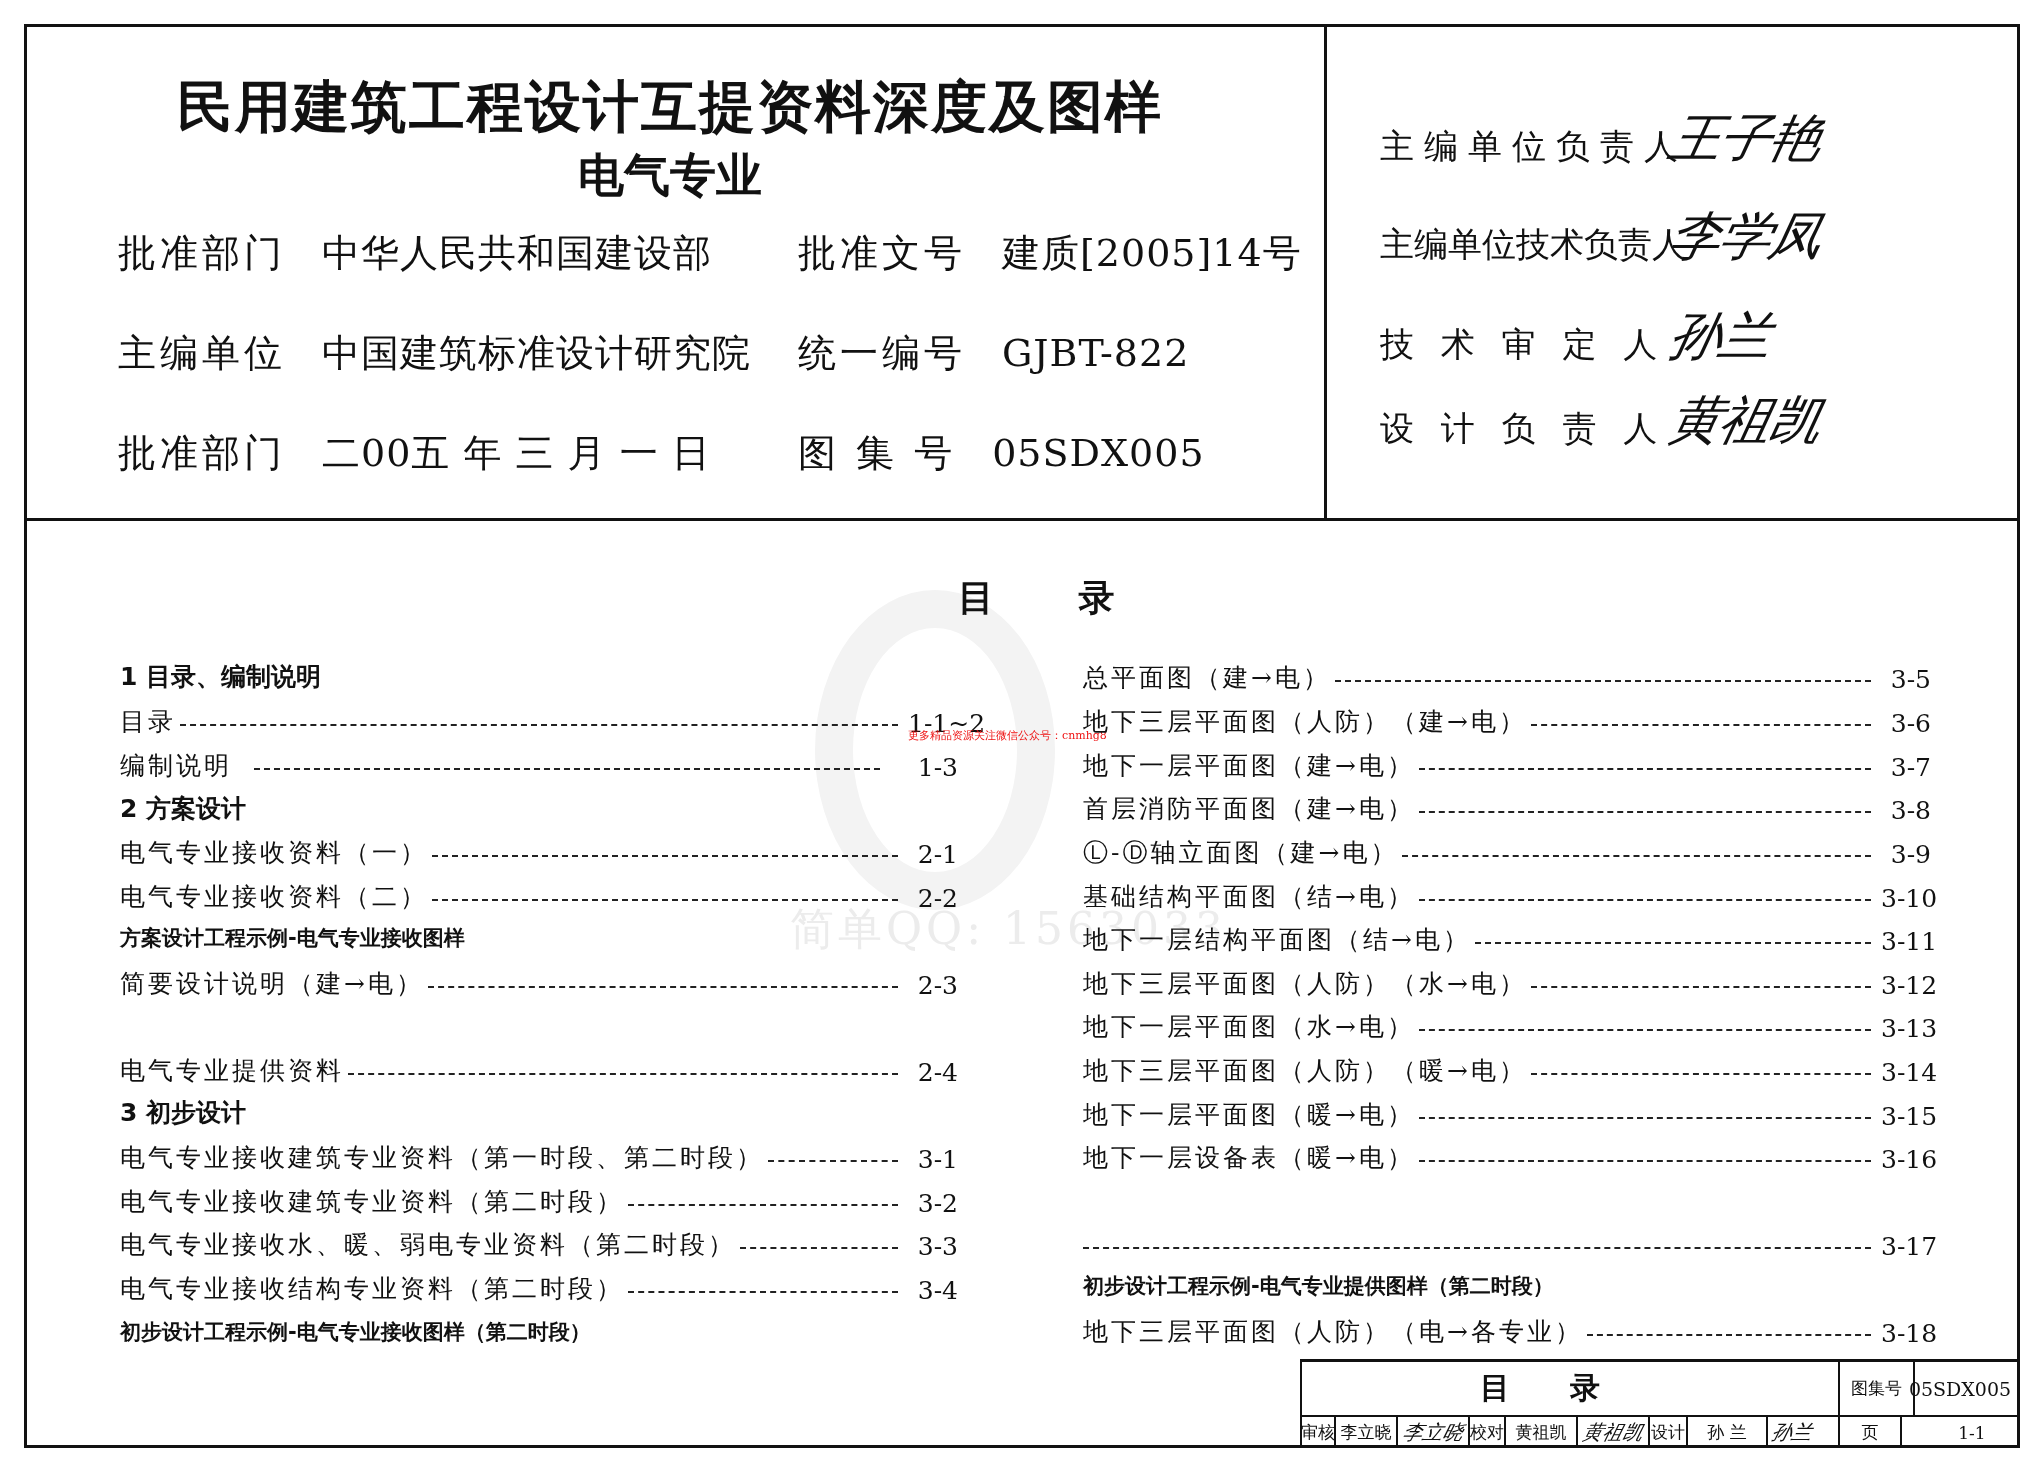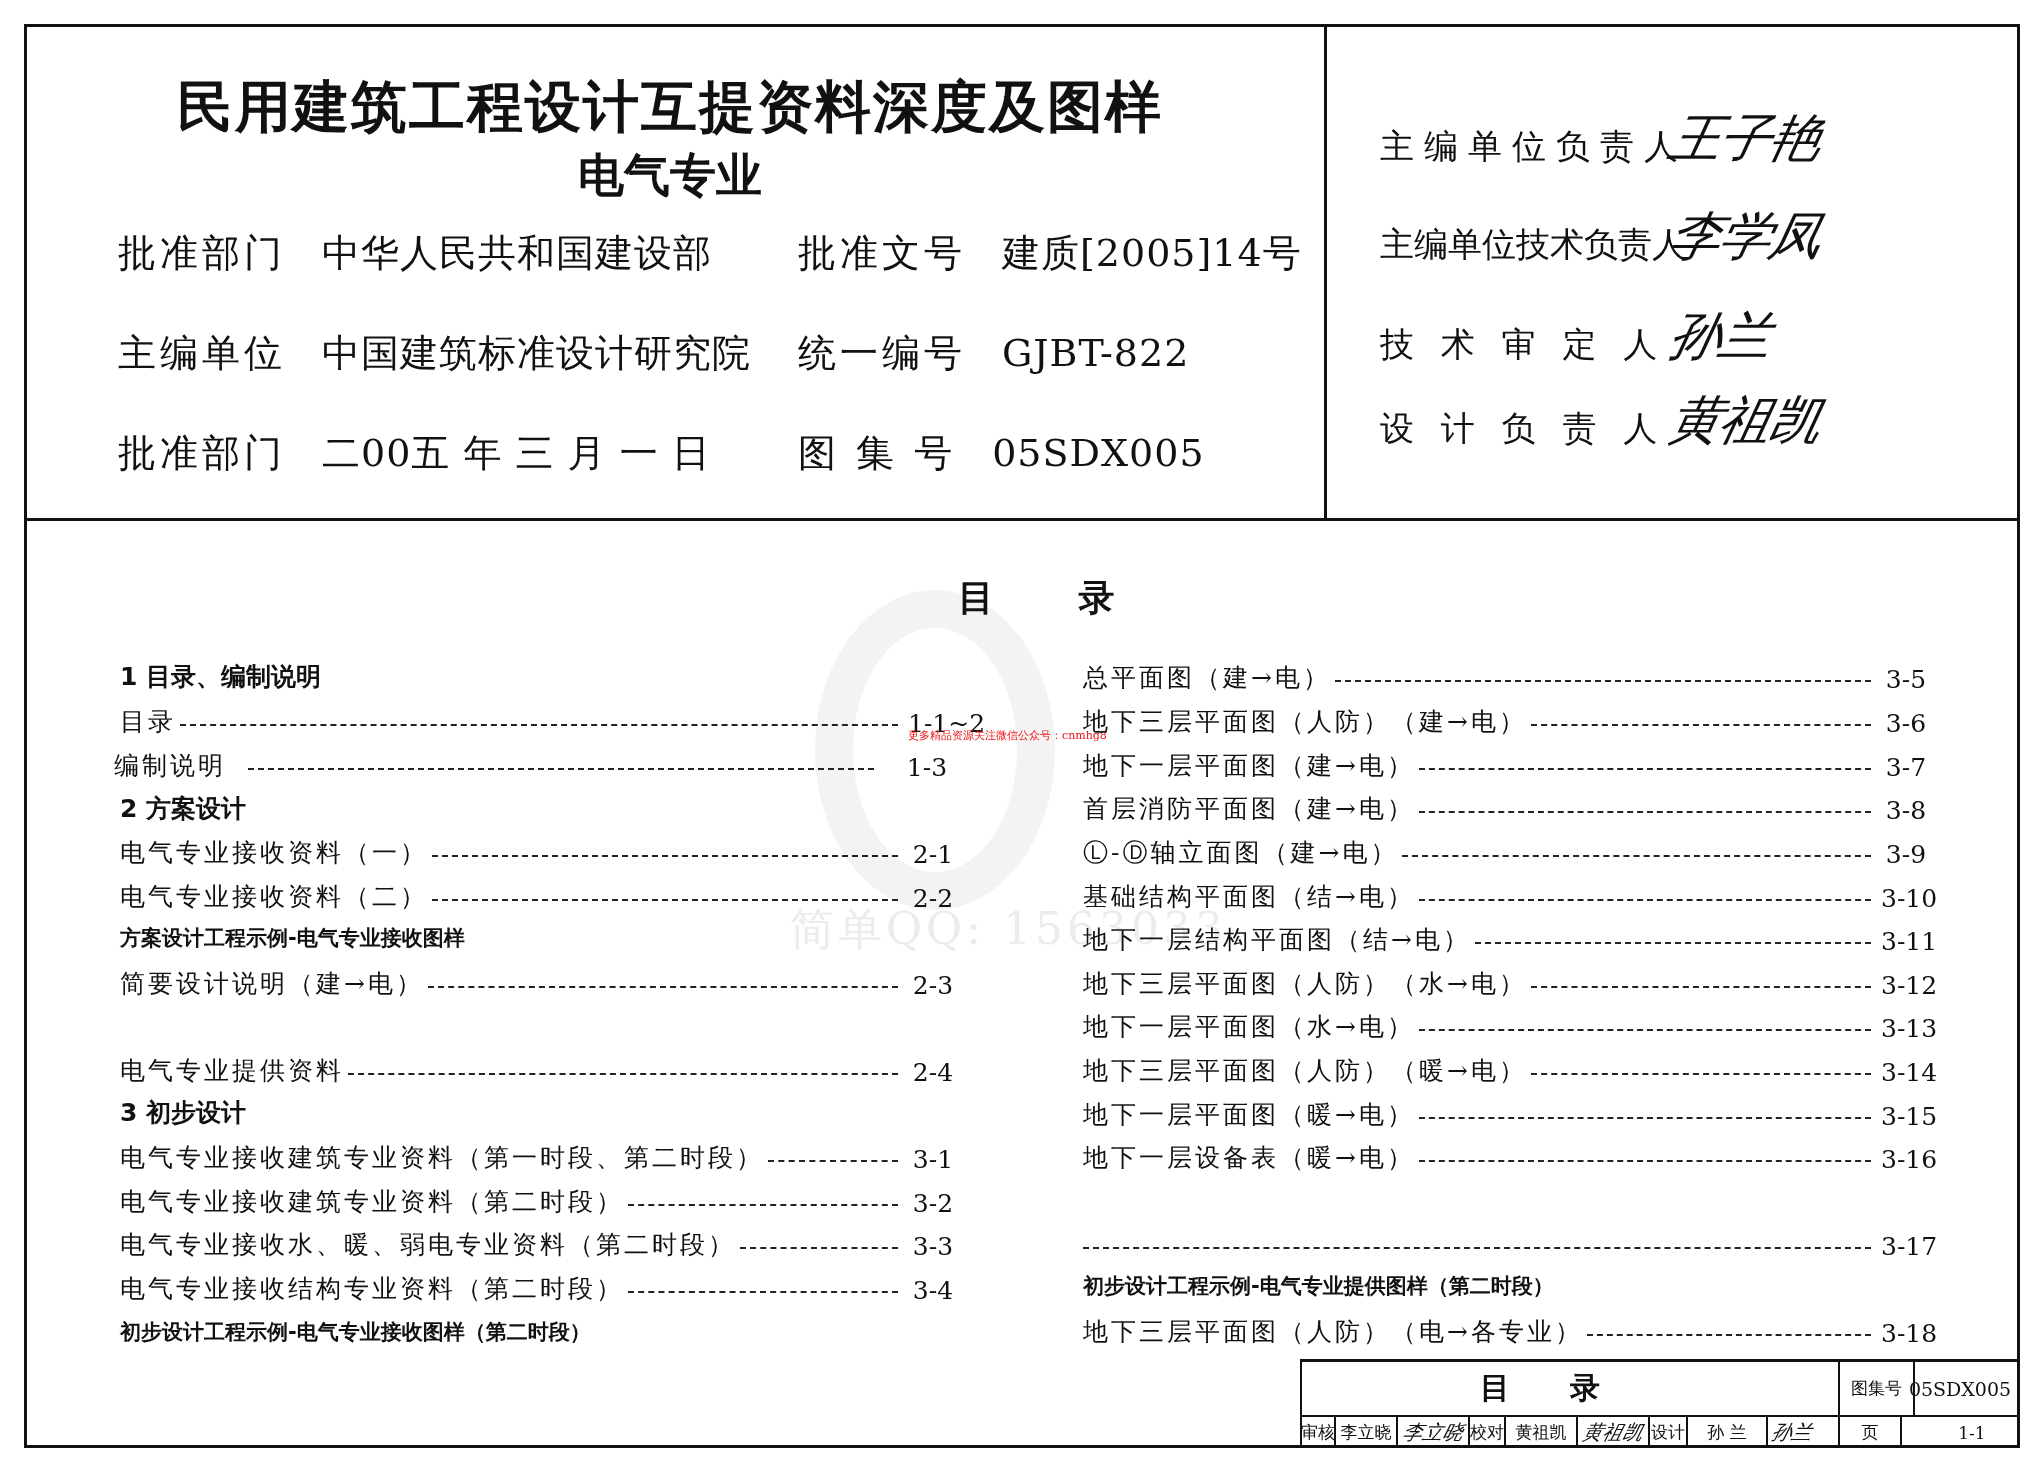--- a/index.html
+++ b/index.html
@@ -22,21 +22,21 @@
   .sig-row { position:absolute; left:1380px; font-size:34px; white-space:nowrap; }
   .sig-row .role { display:inline-block; width:250px; }
   .sig-row .sig { position:absolute; left:290px; top:-20px; font-family:"DejaVu Serif",serif;
                   font-style:italic; font-size:52px; transform:skewX(-12deg); letter-spacing:-2px; }
 
   .toc-title { position:absolute; left:958px; top:574px; font-family:"DejaVu Sans","Liberation Sans",sans-serif;
                font-weight:bold; font-size:36px; letter-spacing:36px; }
   .toc-line { position:absolute; height:40px; display:flex; align-items:flex-end; font-size:25px; white-space:nowrap; }
   .toc-line .t { letter-spacing:3px; padding-right:4px; }
   .toc-line .dots { flex:1; border-bottom:2px dashed #222; margin-bottom:12px; margin-right:10px; }
-  .toc-line .p { width:50px; text-align:center; }
+  .toc-line .p { width:50px; text-align:right; }
   .toc-head { position:absolute; font-family:"DejaVu Sans","Liberation Sans",sans-serif; font-weight:bold; font-size:25px; white-space:nowrap; }
   .toc-sub  { position:absolute; font-family:"DejaVu Sans","Liberation Sans",sans-serif; font-weight:bold; font-size:21px; white-space:nowrap; }
 
   .wm-red { position:absolute; left:908px; top:728px; color:#e11; font-size:11px; white-space:nowrap; }
   .wm-qq { position:absolute; left:790px; top:900px; color:#ececec; font-size:44px; white-space:nowrap; letter-spacing:4px; }
   .wm-circle { position:absolute; left:815px; top:590px; width:240px; height:320px; border-radius:50%;
                border:38px solid #f3f3f3; box-sizing:border-box; }
 
   .tb { position:absolute; left:1300px; top:1359px; width:720px; height:89px; border-top:3px solid #111; border-left:2px solid #111; box-sizing:border-box; }
   .tb-title { position:absolute; left:0; top:0; width:538px; height:55px; border-right:2px solid #111; border-bottom:2px solid #111;
@@ -96,21 +96,21 @@
 
 <div class="toc-title">目 录</div>
 
 <div class="toc-head" style="left:120px;top:660px;">1 目录、编制说明</div>
 <div class="toc-line" style="left:120px;top:698px;width:838px;">
   <span class="t">目录</span>
     <span class="dots"></span>
     <span class="p">1-1~2</span>
 </div>
 <div class="wm-red">更多精品资源关注微信公众号：cnmhg8</div>
-<div class="toc-line" style="left:114px;top:742px;width:838px;gap:18px;">
+<div class="toc-line" style="left:120px;top:742px;width:838px;gap:18px;">
   <span class="t">编制说明</span>
     <span class="dots"></span>
     <span class="p">1-3</span>
 </div>
 <div class="toc-head" style="left:120px;top:792px;">2 方案设计</div>
 <div class="toc-line" style="left:120px;top:829px;width:838px;">
   <span class="t">电气专业接收资料（一）</span>
     <span class="dots"></span>
     <span class="p">2-1</span>
 </div>

